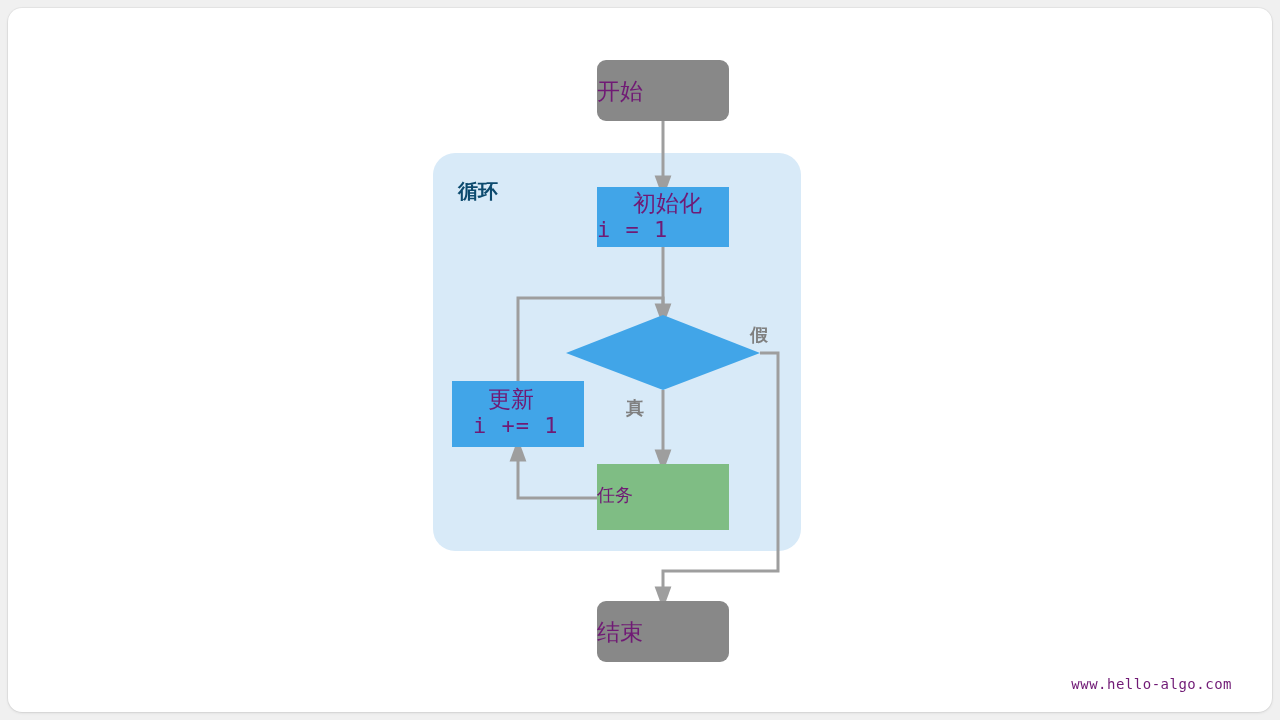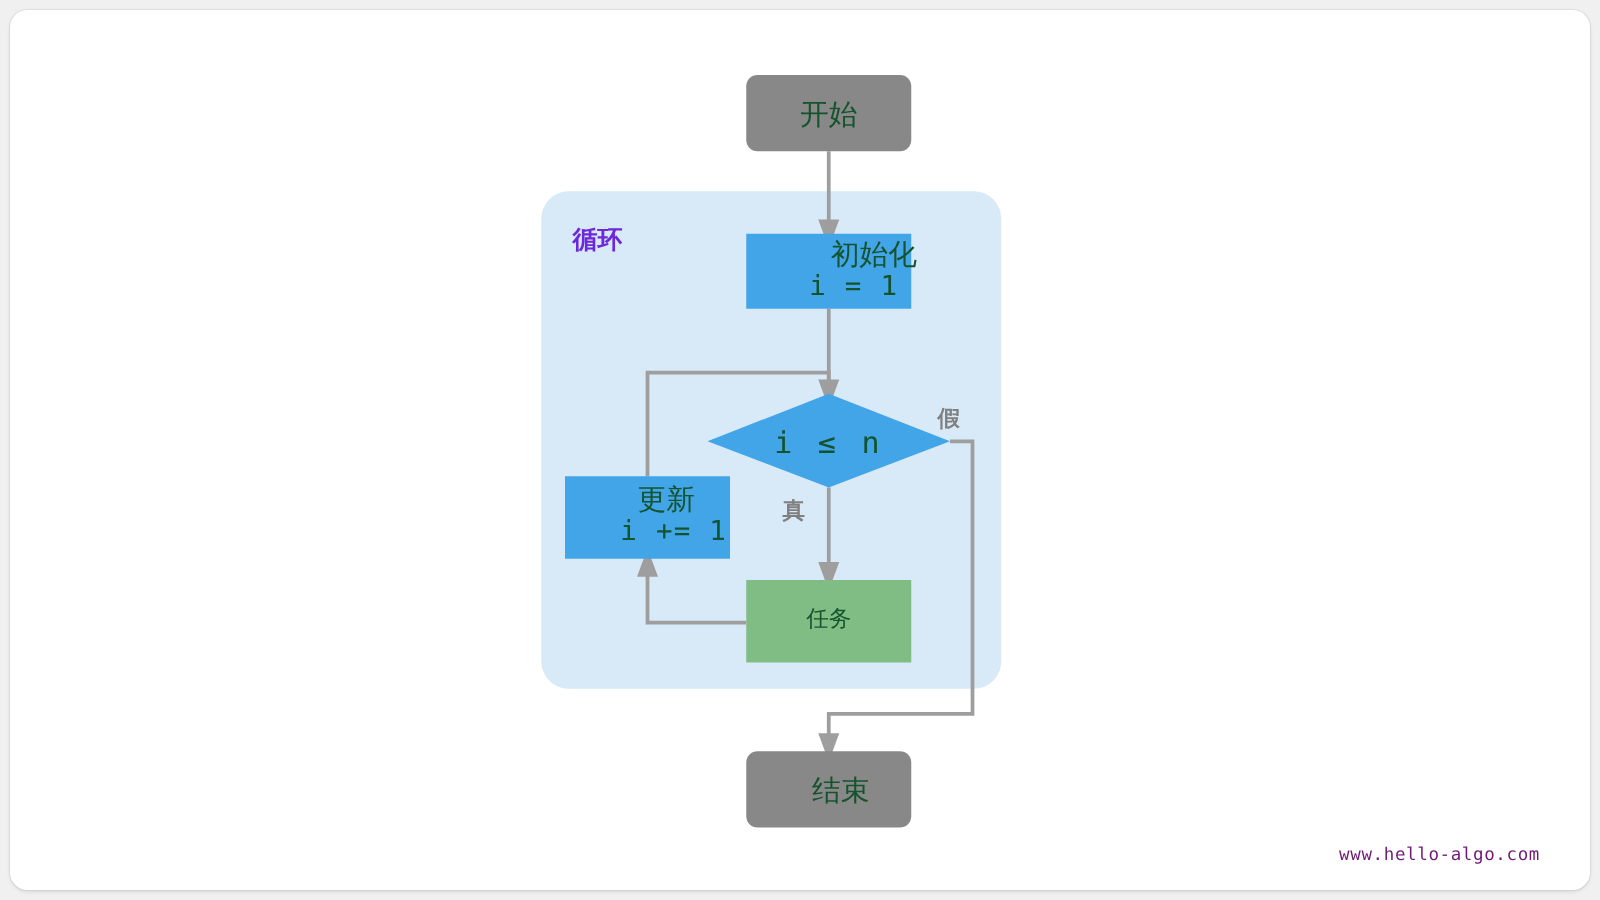--- a/index.html
+++ b/index.html
@@ -33,22 +33,21 @@
   }
   .diagram-svg {
     position: absolute;
     left: 0;
     top: 0;
     width: 1280px;
     height: 720px;
   }
   .node-label {
     position: absolute;
-    color: #14532d;
-    text-align: center;
+    color: #701a75;
     line-height: 1.18;
     white-space: pre;
     pointer-events: none;
   }
   .label-cn {
     font-family: "Liberation Sans", sans-serif;
     font-size: 23px;
   }
   .label-mono {
     font-family: "DejaVu Sans Mono", monospace;
@@ -60,21 +59,21 @@
   }
   .branch-label {
     position: absolute;
     color: #808080;
     font-size: 18px;
     font-weight: bold;
     font-family: "Liberation Sans", sans-serif;
   }
   .loop-title {
     position: absolute;
-    color: #6d28d9;
+    color: #0c4a6e;
     font-size: 20px;
     font-weight: bold;
     font-family: "Liberation Sans", sans-serif;
   }
   .watermark {
     position: absolute;
     right: 40px;
     bottom: 20px;
     color: #701a75;
     font-size: 14px;
@@ -121,25 +120,24 @@
       <rect x="589" y="456" width="132" height="66" fill="#7FBD84"></rect>
 
       <rect x="589" y="593" width="132" height="61" rx="9" ry="9" fill="#888888"></rect>
     </svg>
 
     <div class="loop-title" style="left:450px; top:170px;">循环</div>
 
     <div class="node-label start-text label-cn" style="left:589px; top:70px; width:132px;">开始</div>
 
     <div class="node-label label-cn" style="left:589px; top:182px; width:132px;margin-left:36px;">初始化</div>
-    <div class="node-label label-mono" style="left:589px; top:209px; width:132px;margin-left:20px;">i = 1</div>
+    <div class="node-label label-mono" style="left:589px; top:209px; width:132px;">i = 1</div>
 
-    <div class="node-label label-mono" style="left:558px; top:332px; width:194px; font-size:24px; letter-spacing:3px;">i ≤ n</div>
 
-    <div class="node-label label-cn" style="left:437px; top:378px; width:128px;padding-left:24px;">更新</div>
+    <div class="node-label label-cn" style="left:456px; top:378px; width:128px;padding-left:24px;">更新</div>
     <div class="node-label label-mono" style="left:444px; top:405px; width:132px;margin-left:21px;">i += 1</div>
 
     <div class="node-label label-cn" style="left:589px; top:477px; width:132px; font-size:18px;">任务</div>
 
     <div class="node-label end-text label-cn" style="left:589px; top:611px; width:151px;">结束</div>
 
     <div class="branch-label" style="left:618px; top:388px;">真</div>
     <div class="branch-label" style="left:742px; top:315px;">假</div>
 
     <div class="watermark">www.hello-algo.com</div>

